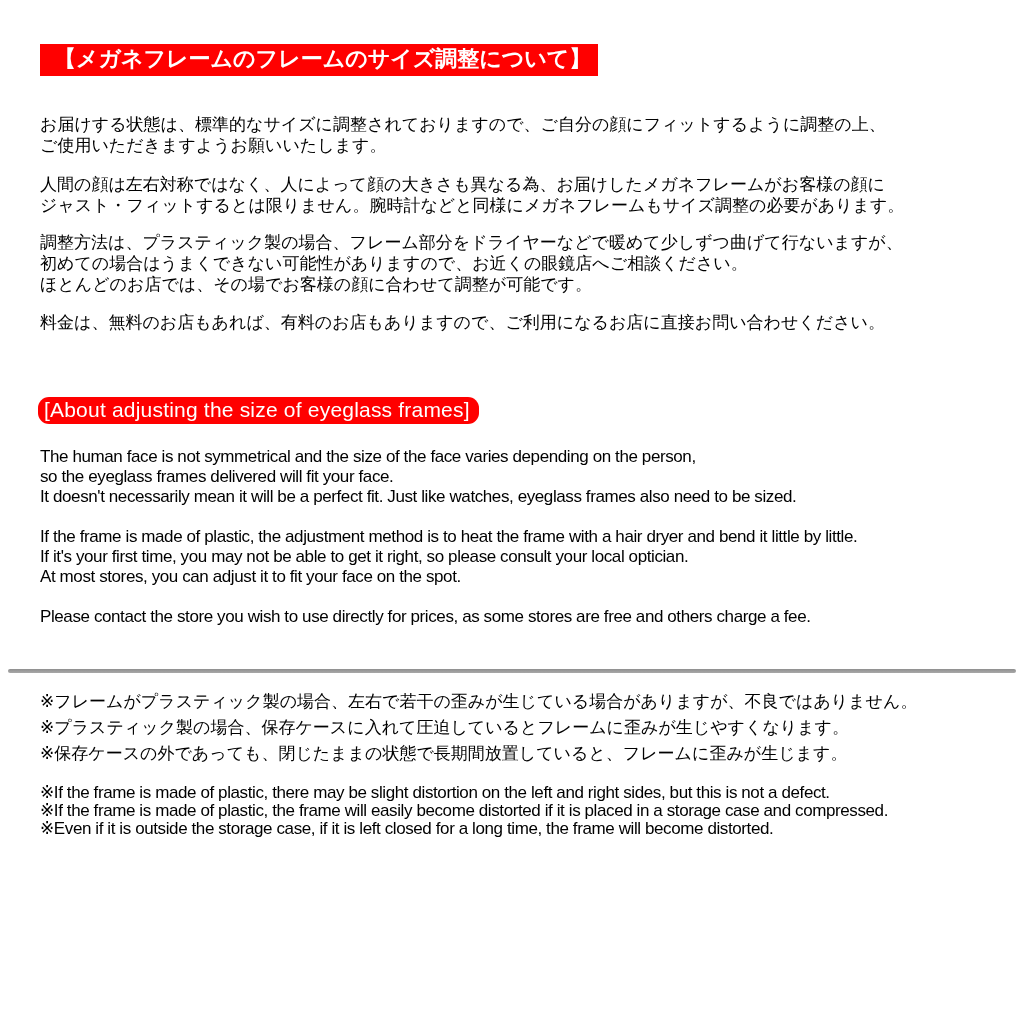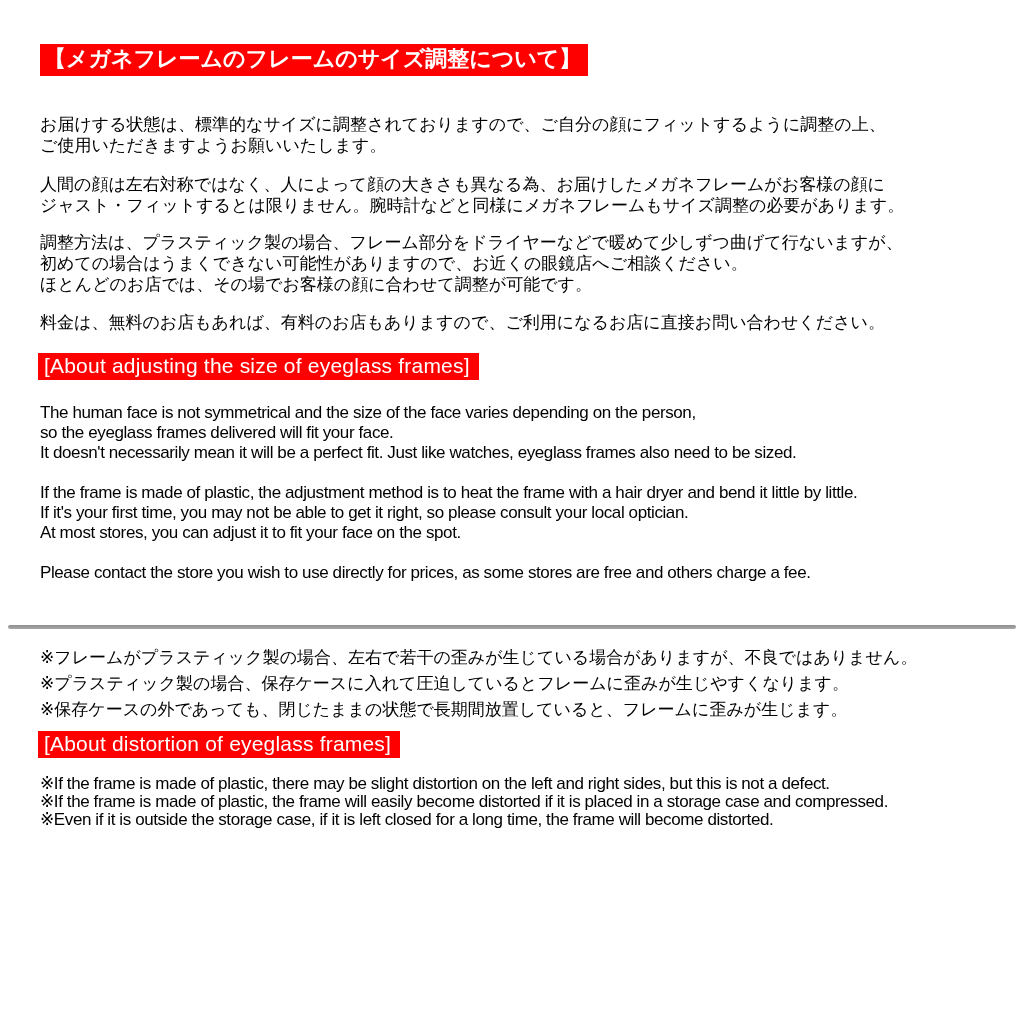--- a/index.html
+++ b/index.html
@@ -20,21 +20,21 @@
     display: block;
     width: fit-content;
     background: #ff0000;
     color: #ffffff;
     white-space: nowrap;
   }
   .heading-jp {
     font-size: 22px;
     font-weight: bold;
     line-height: 26px;
-    padding: 2px 7px 4px 4px;
+    padding: 2px 7px 4px 14px;
     letter-spacing: 0px;
   }
   .heading-en {
     font-size: 21px;
     font-weight: normal;
     line-height: 23px;
     padding: 1px 9px 3px 6px;
     letter-spacing: 0.2px;
   }
   .para {
@@ -65,21 +65,21 @@
     background: linear-gradient(#8f8f8f, #a8a8a8);
     border-radius: 2px;
     margin: 42px 8px 0 8px;
   }
   
   .mt-h1   { margin-top: 44px; margin-left: 40px; }
   .mt-p1   { margin-top: 38px; }
   .mt-p2   { margin-top: 18px; }
   .mt-p3   { margin-top: 16px; }
   .mt-p4   { margin-top: 17px; }
-  .mt-eh1  { margin-top: 20px; margin-left: 38px; }
+  .mt-eh1  { margin-top: 64px; margin-left: 38px; border-radius: 11px; }
   .mt-ep1  { margin-top: 25px; }
   .mt-ep2  { margin-top: 23px; }
   .mt-ep3  { margin-top: 20px; }
   .mt-ep4  { margin-top: 20px; }
   .mt-jh2  { margin-top: 47px; margin-left: 40px; }
   .mt-jn   { margin-top: 16px; }
   .mt-eh2  { margin-top: 8px;  margin-left: 38px; }
   .mt-en   { margin-top: 17px; }
 </style>
 </head>
@@ -114,19 +114,18 @@
 
   <p class="para en-body mt-ep4">Please contact the store you wish to use directly for prices, as some stores are free and others charge a fee.</p>
 
   <hr class="divider">
 
 
   <p class="para jp-notes mt-jn">※フレームがプラスティック製の場合、左右で若干の歪みが生じている場合がありますが、不良ではありません。
 ※プラスティック製の場合、保存ケースに入れて圧迫しているとフレームに歪みが生じやすくなります。
 ※保存ケースの外であっても、閉じたままの状態で長期間放置していると、フレームに歪みが生じます。</p>
 
-  <div class="heading heading-en mt-eh2">[About distortion of eyeglass frames]</div>
 
   <p class="para en-notes mt-en">※If the frame is made of plastic, there may be slight distortion on the left and right sides, but this is not a defect.
 ※If the frame is made of plastic, the frame will easily become distorted if it is placed in a storage case and compressed.
 ※Even if it is outside the storage case, if it is left closed for a long time, the frame will become distorted.</p>
 
 </div>
 
 </body></html>

